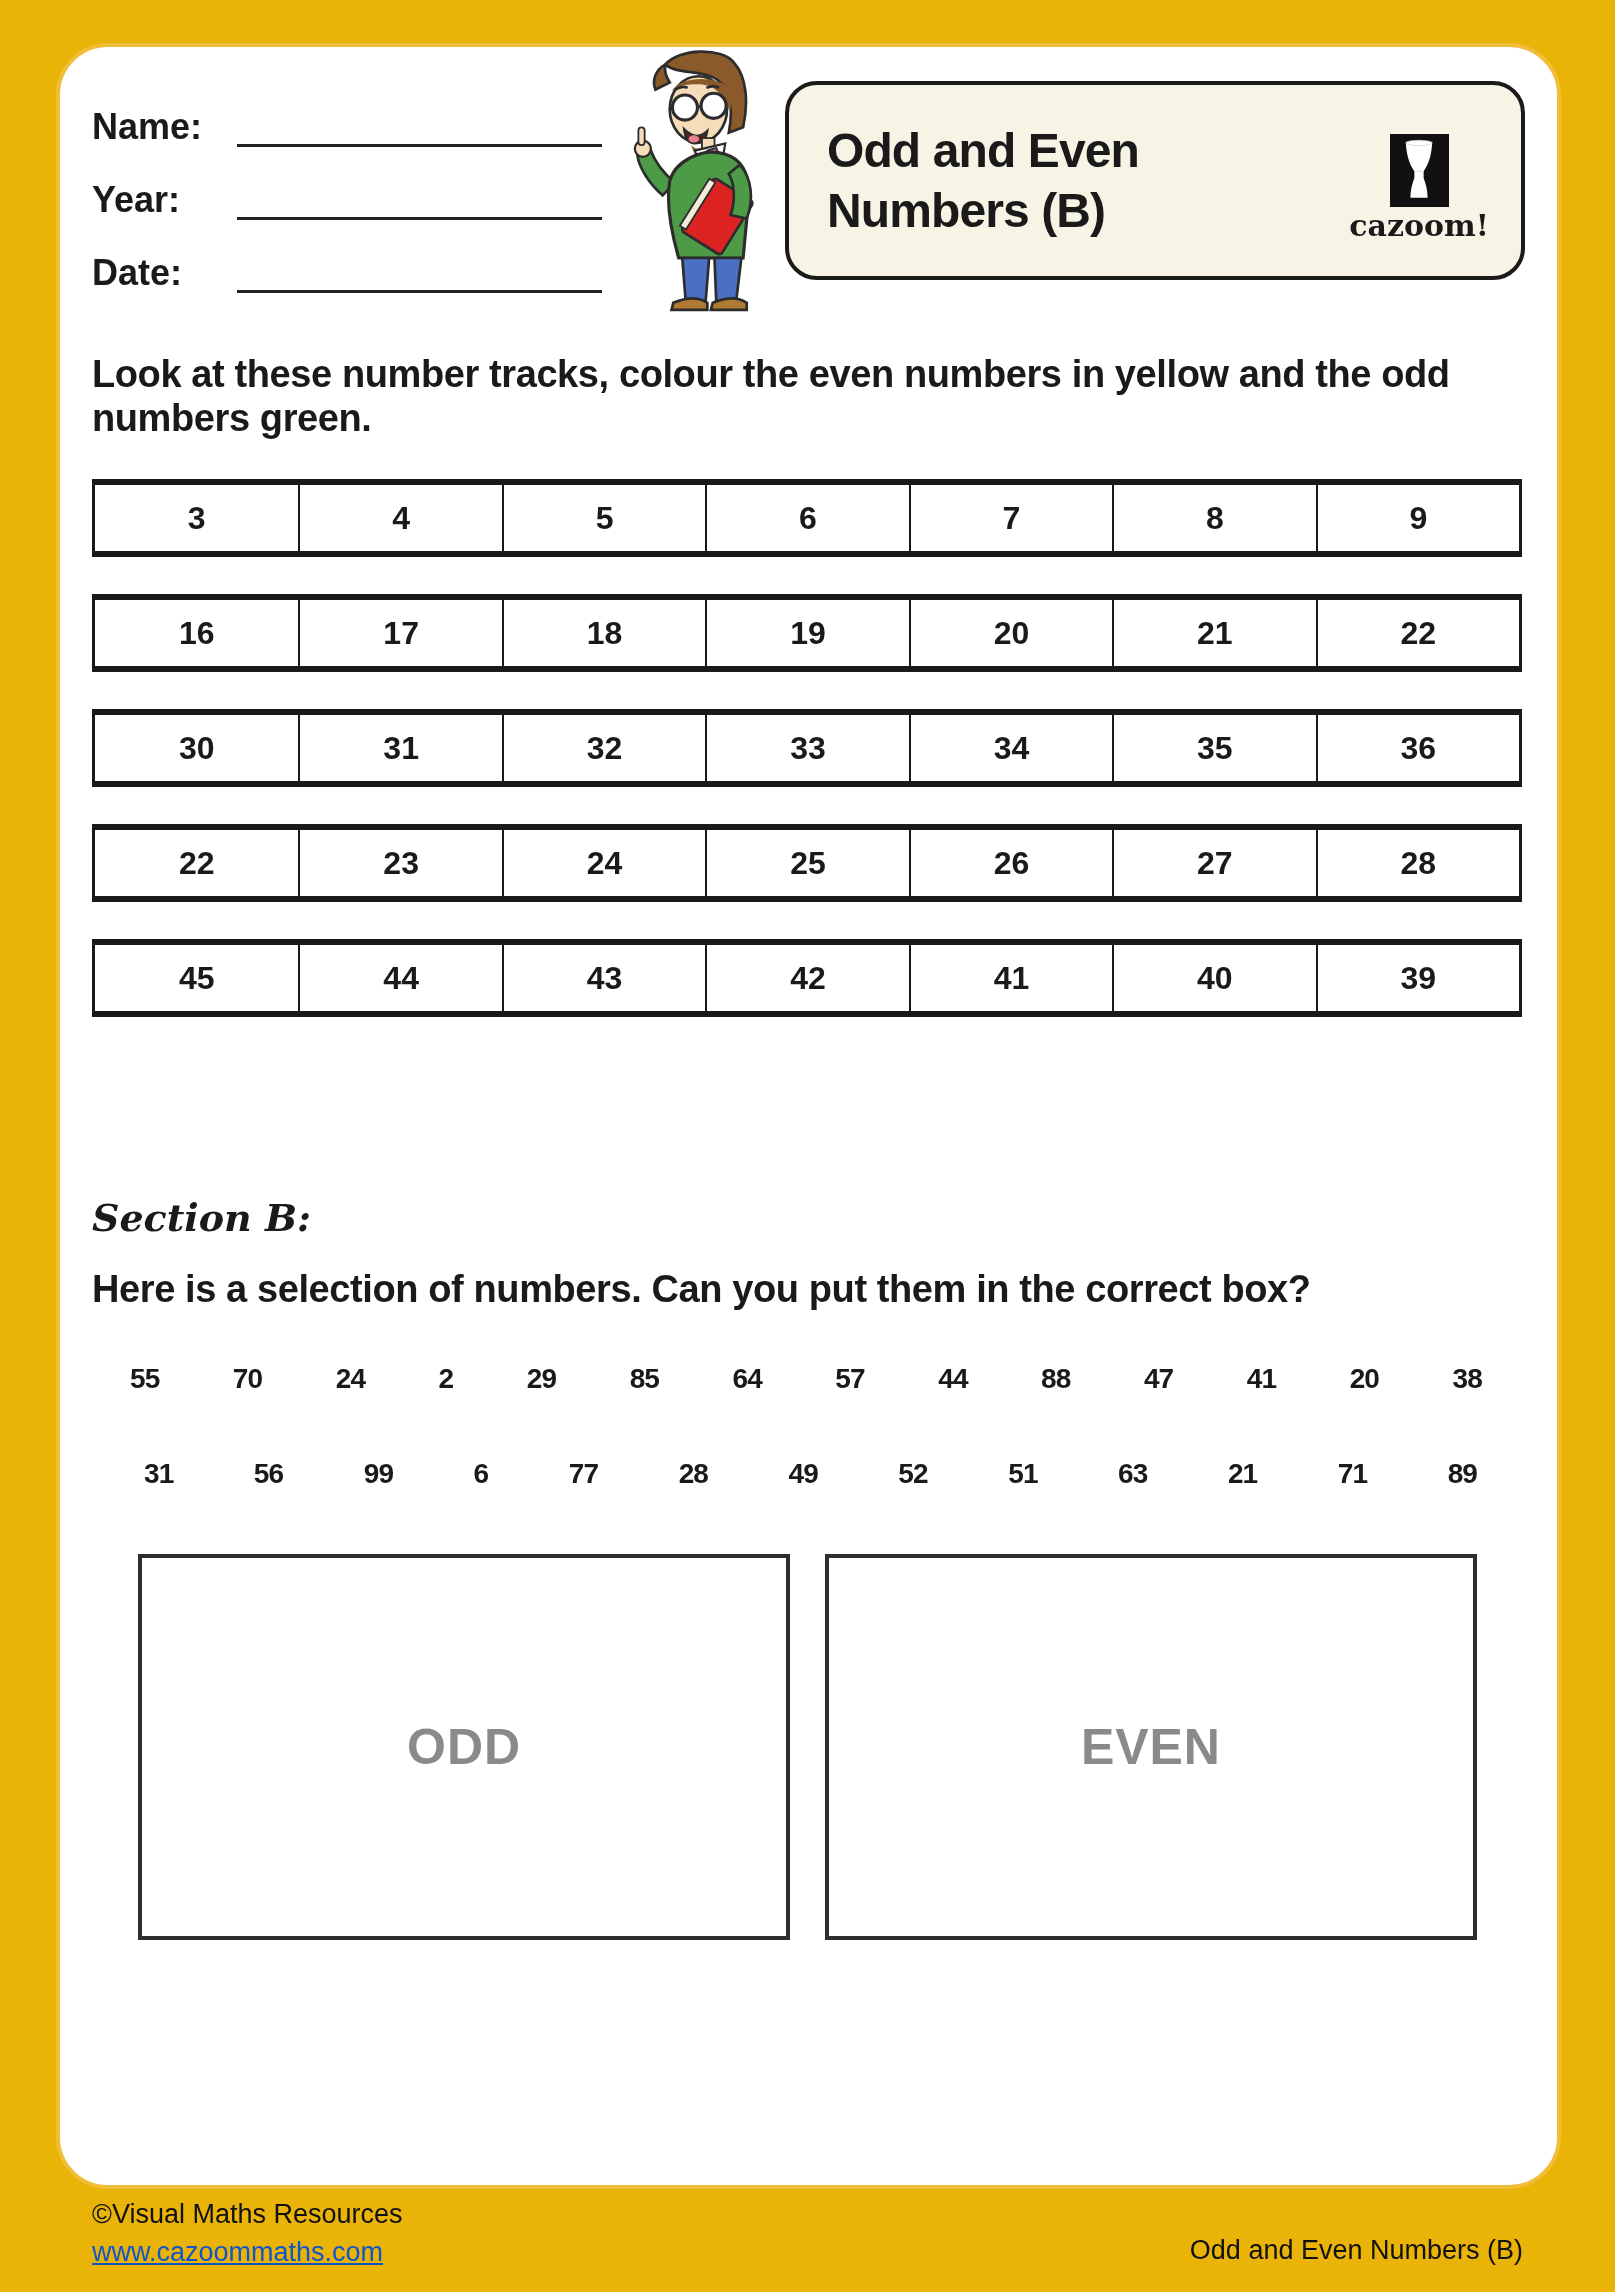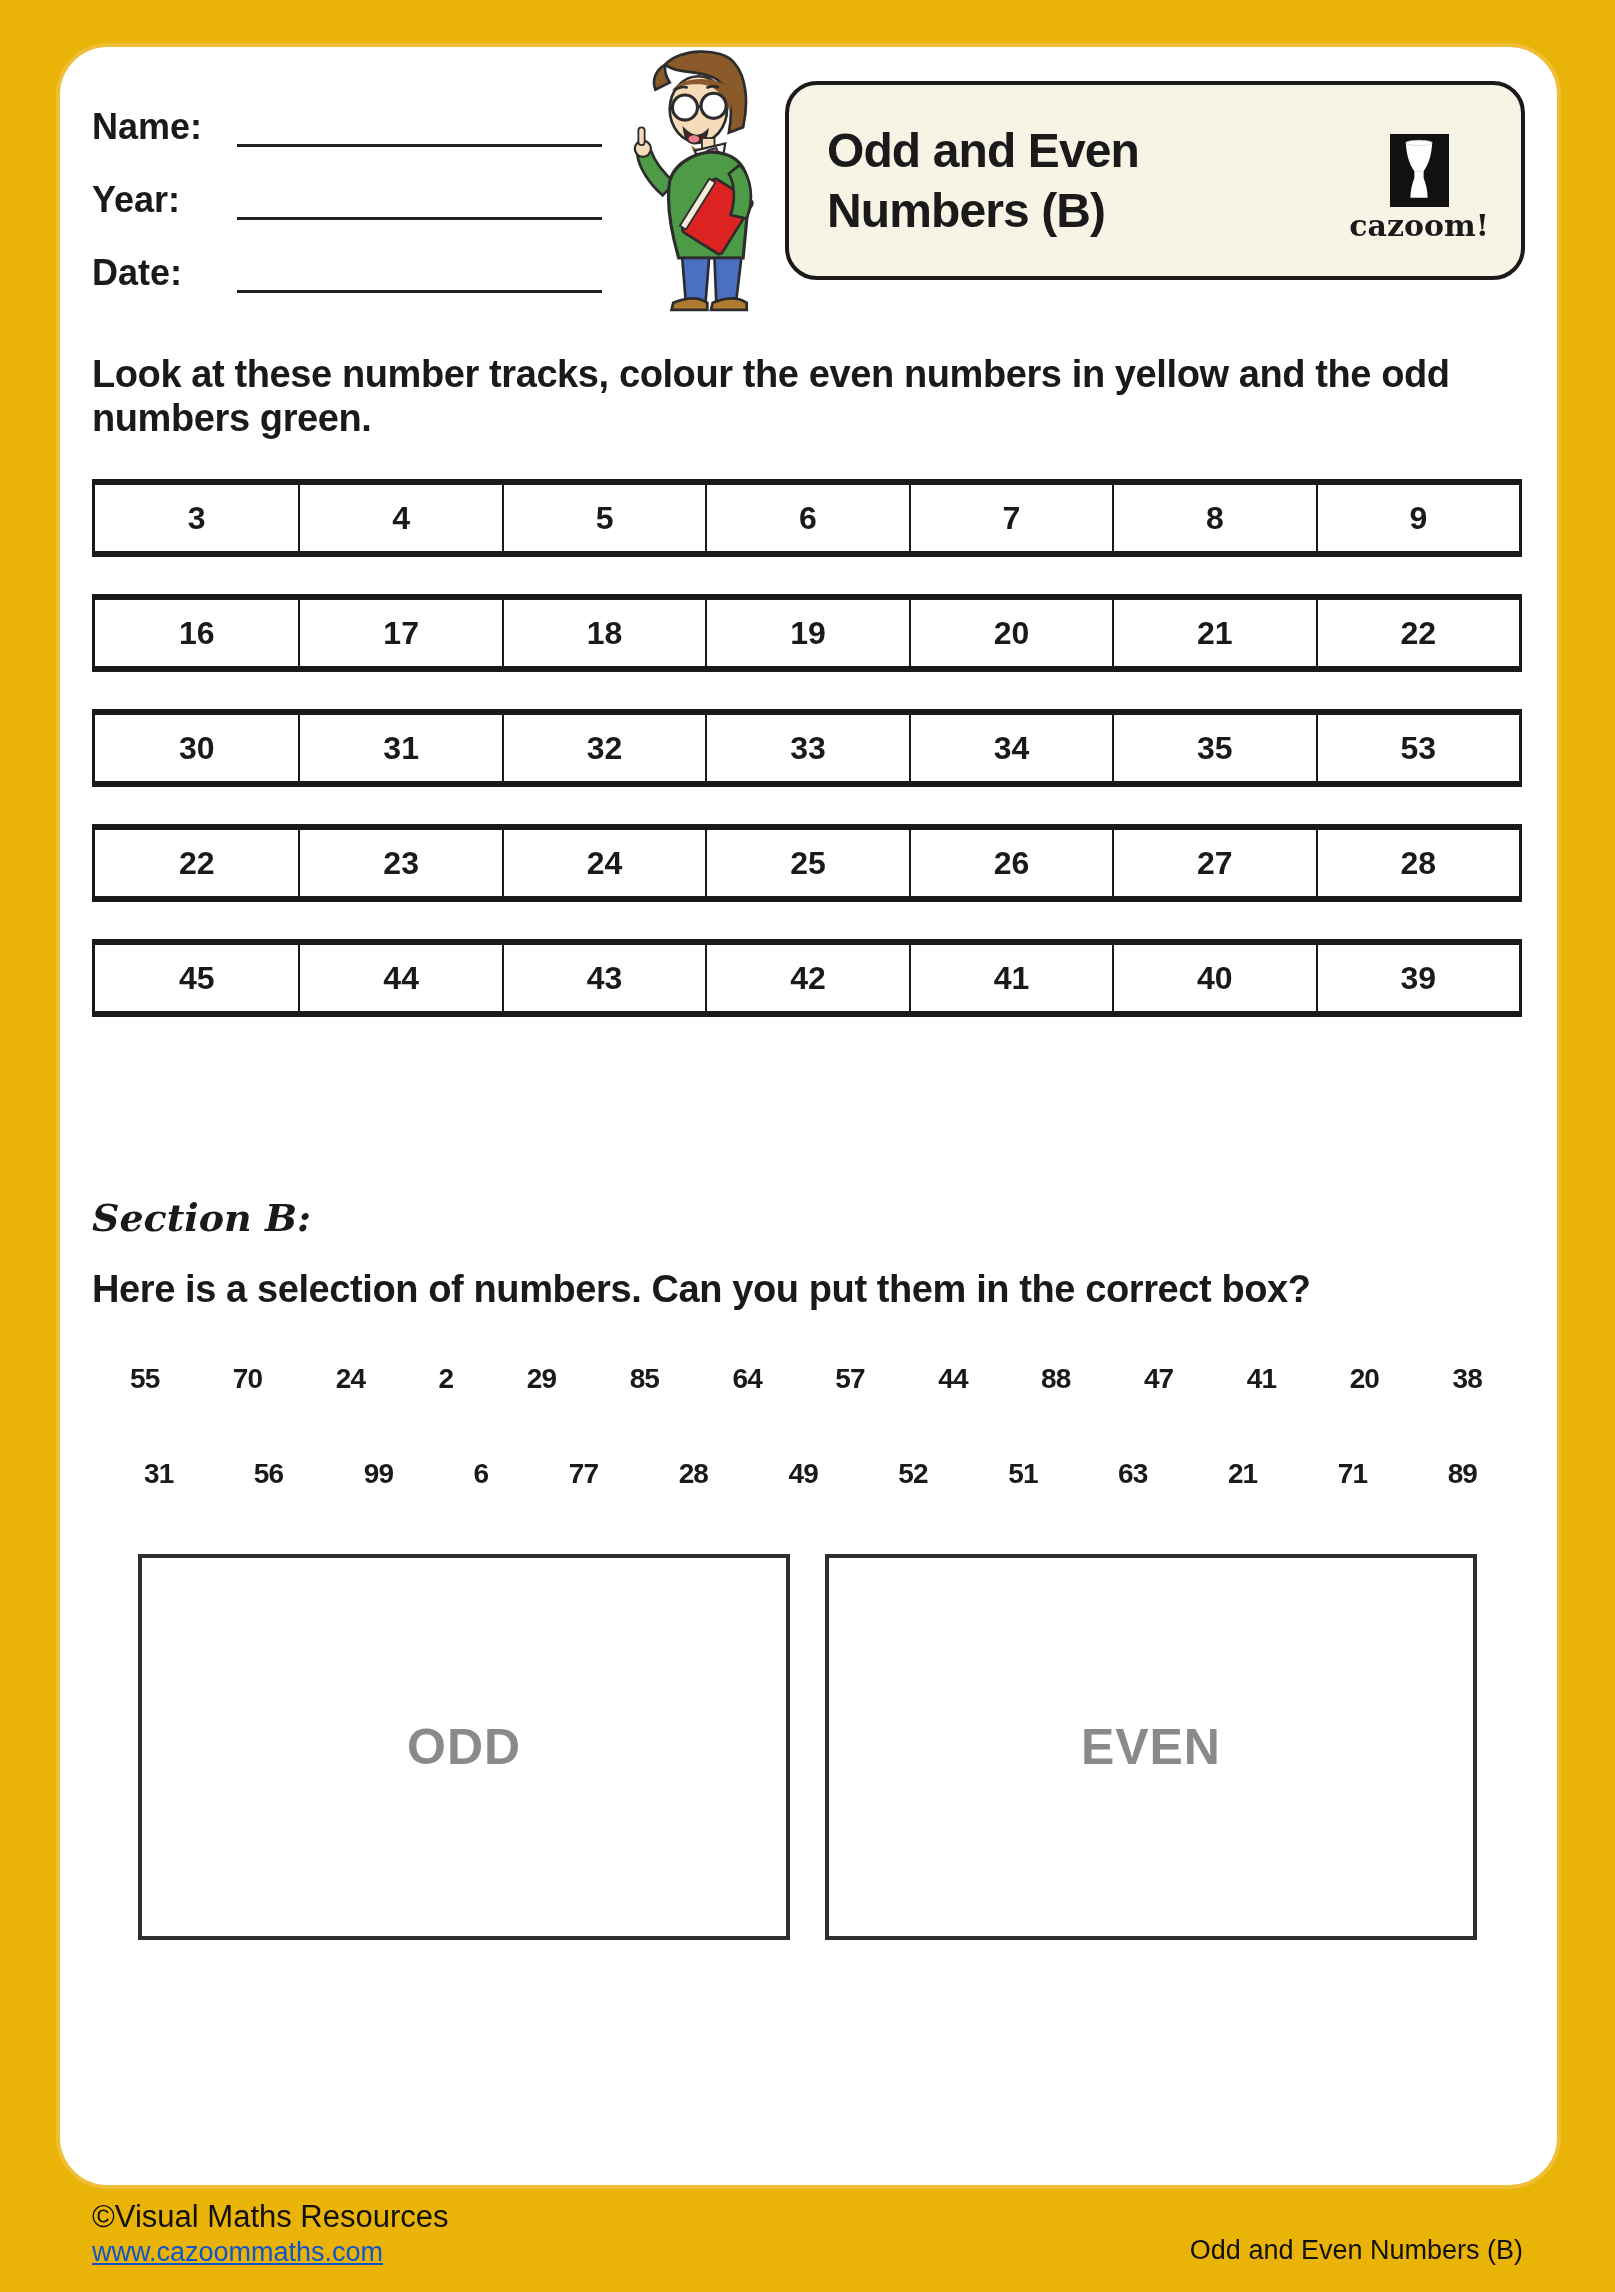--- a/index.html
+++ b/index.html
@@ -59,21 +59,21 @@
   .numbers-row-1{margin-top:52px;padding:0 40px 0 38px;}
   .numbers-row-2{margin-top:63px;padding:0 45px 0 52px;}
   
   .sort-boxes{display:flex;margin-top:64px;padding-left:46px;justify-content:space-between;width:1385px;box-sizing:border-box;}
   .sort-box{
     width:652px;height:386px;box-sizing:border-box;border:4.5px solid #2e2e2e;
     display:flex;align-items:center;justify-content:center;background:#ffffff;
   }
   .sort-box-label{color:#8a8a8a;font-size:50px;font-weight:bold;letter-spacing:0.9px;}
   
-  .footer-copyright{position:absolute;left:92px;top:2199px;font-size:31px;color:#111111;text-align:center;}
+  .footer-copyright{position:absolute;left:92px;top:2199px;font-size:27px;color:#111111;text-align:center;}
   .footer-link{position:absolute;left:92px;top:2237px;font-size:27px;color:#1155CC;text-decoration:underline;}
   .footer-doc-title{position:absolute;right:93px;top:2235px;font-size:27px;color:#111111;}
 </style>
 </head>
 <body>
 
 <div class="page">
   <div class="main-border"></div>
 
   <div class="header-fields">
@@ -174,21 +174,21 @@
           <div class="track-cell">22</div>
         </div>
 
         <div class="track">
           <div class="track-cell">30</div>
           <div class="track-cell">31</div>
           <div class="track-cell">32</div>
           <div class="track-cell">33</div>
           <div class="track-cell">34</div>
           <div class="track-cell">35</div>
-          <div class="track-cell">53</div>
+          <div class="track-cell">36</div>
         </div>
 
         <div class="track">
           <div class="track-cell">22</div>
           <div class="track-cell">23</div>
           <div class="track-cell">24</div>
           <div class="track-cell">25</div>
           <div class="track-cell">26</div>
           <div class="track-cell">27</div>
           <div class="track-cell">28</div>

